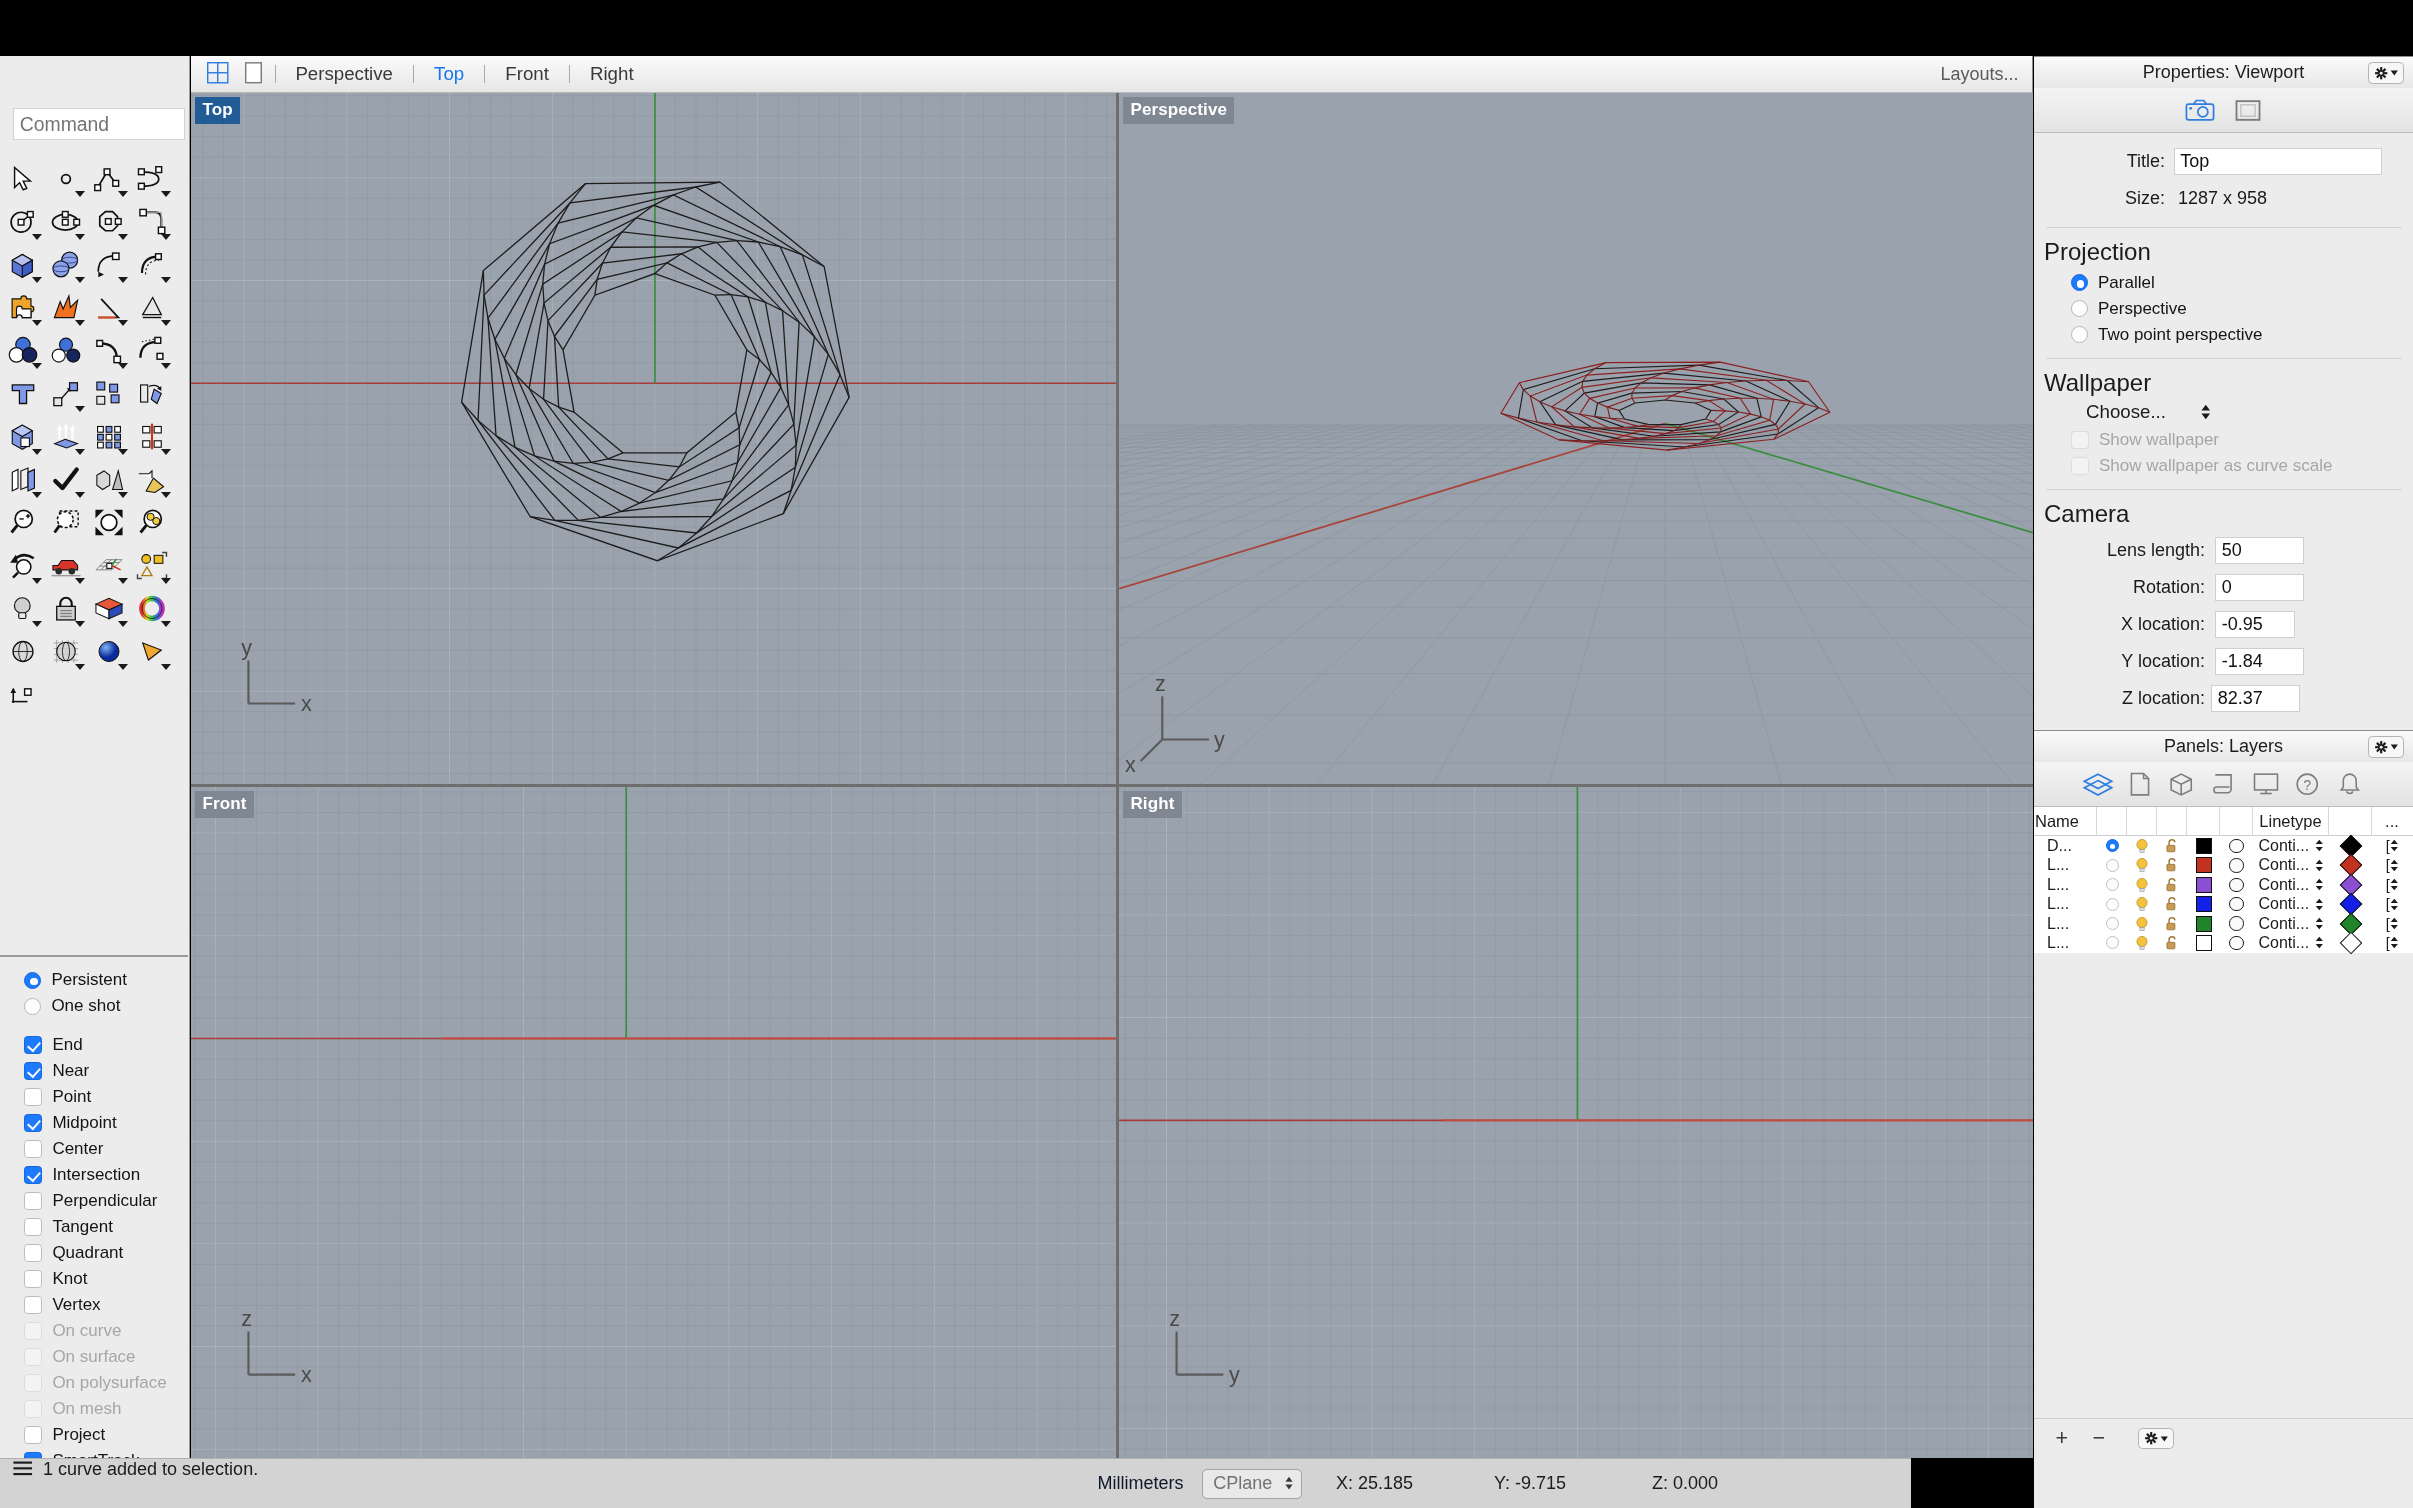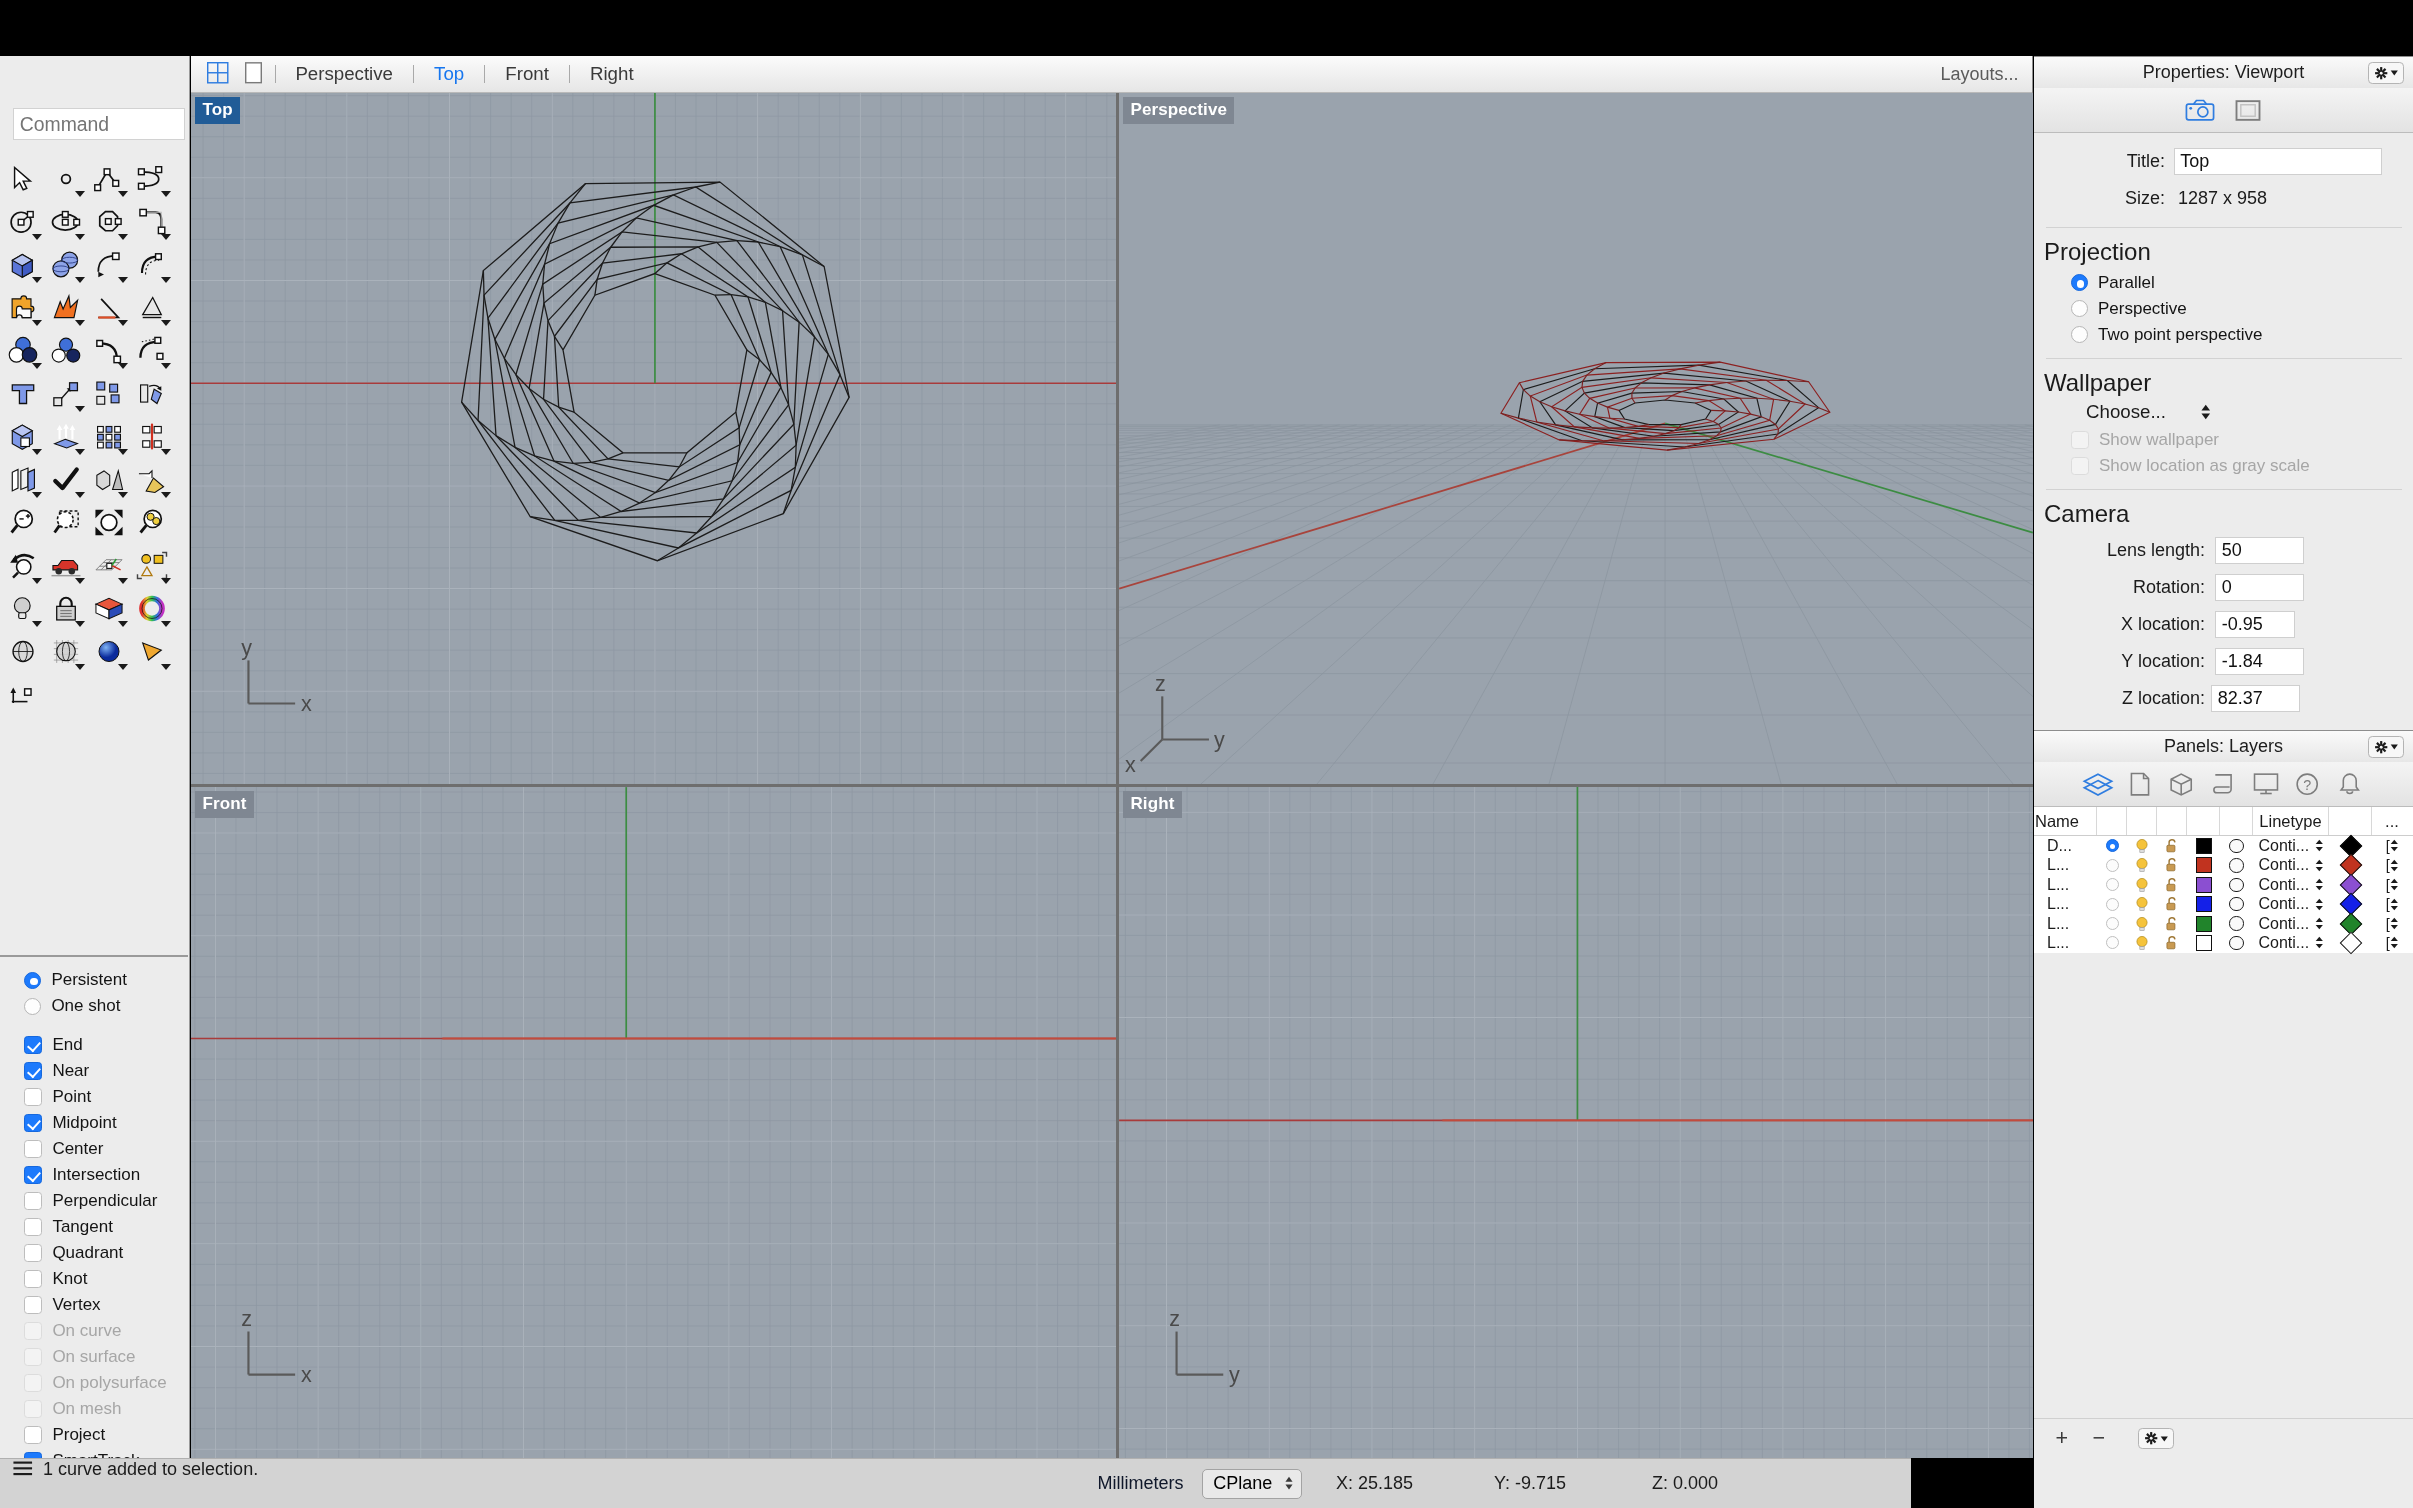--- a/index.html
+++ b/index.html
@@ -147,21 +147,21 @@
     position:absolute; left:0; bottom:0; width:1911px; height:50px;
     background:#d3d3d3; border-top:0.7px solid #b0b0b0;
     display:flex; 
   }
   .sb-msg { font-size:18px; color:#1b1b1b; margin-left:10px; }
   .sb-right { margin-left:auto; display:flex; align-items:center; gap:0; padding-right:101px; }
   .sb-unit { font-size:18px; color:#0f172a; margin-right:18.7px; }
   .sb-cplane {
     border:0.7px solid #a3a3a3; border-radius:5px; background:#e9e9e9;
     height:30px; display:flex; align-items:center; padding:0 7.2px 0 10px;
-    font-size:18px; color:#000000; margin-right:34px;
+    font-size:18px; color:#737373; margin-right:34px;
   }
   .sb-coord { font-size:18px; color:#1b1b1b; width:158px; }
 </style>
 </head>
 <body>
 
 <div class="app">
 
   <div class="topstrip"></div>
 
@@ -1465,21 +1465,21 @@
             </svg>
         </span>
       </div>
       <div style="padding-left:37px;margin-top:4.3px">
         <div class="osrow dim">
           <span class="cbx dimbox"></span>
           <span>Show wallpaper</span>
         </div>
         <div class="osrow dim">
           <span class="cbx dimbox"></span>
-          <span>Show location as gray scale</span>
+          <span>Show wallpaper as curve scale</span>
         </div>
       </div>
 
       <div class="hr"></div>
 
       <div class="sectitle">Camera</div>
       <div id="camerafields">
           <div class="prow">
             <span class="plabel" style="width: 171px;">Lens length:</span>
             <input class="pinput" value="50" style="width: 89px; margin-left: 10px;">

